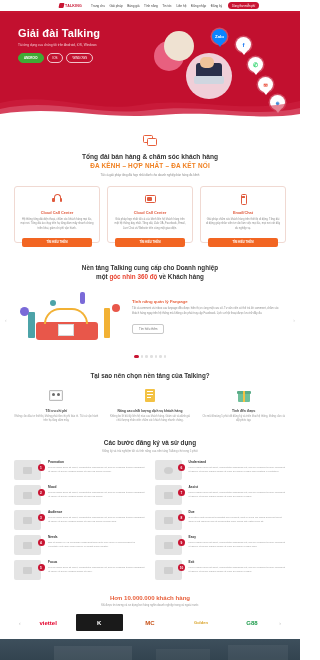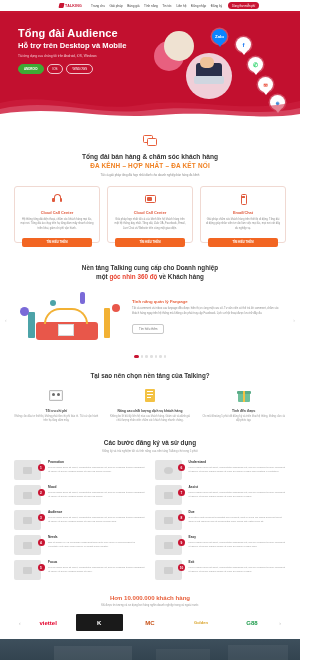--- a/index.html
+++ b/index.html
@@ -144,22 +144,21 @@
       <span>Liên hệ</span>
       <span>Đăng nhập</span>
       <span>Đăng ký</span>
     </div>
     <div class="nav-cta">Dùng thử miễn phí</div>
   </div>
 
   <div class="hero">
     <div class="hero-wrap">
       <div class="hero-left">
-        <div class="hero-h1">Tổng đài Audience</div>
-        <div class="hero-h2">Hỗ trợ trên Desktop và Mobile</div>
+        <div class="hero-h1">Giải đài Talking</div>
         <div class="hero-sub">Tải ứng dụng của chúng tôi trên Android, iOS, Windows</div>
         <div class="hero-btns">
           <div class="hb green">ANDROID</div>
           <div class="hb">IOS</div>
           <div class="hb">WINDOWS</div>
         </div>
       </div>
     </div>
 
     <div class="hero-art">

